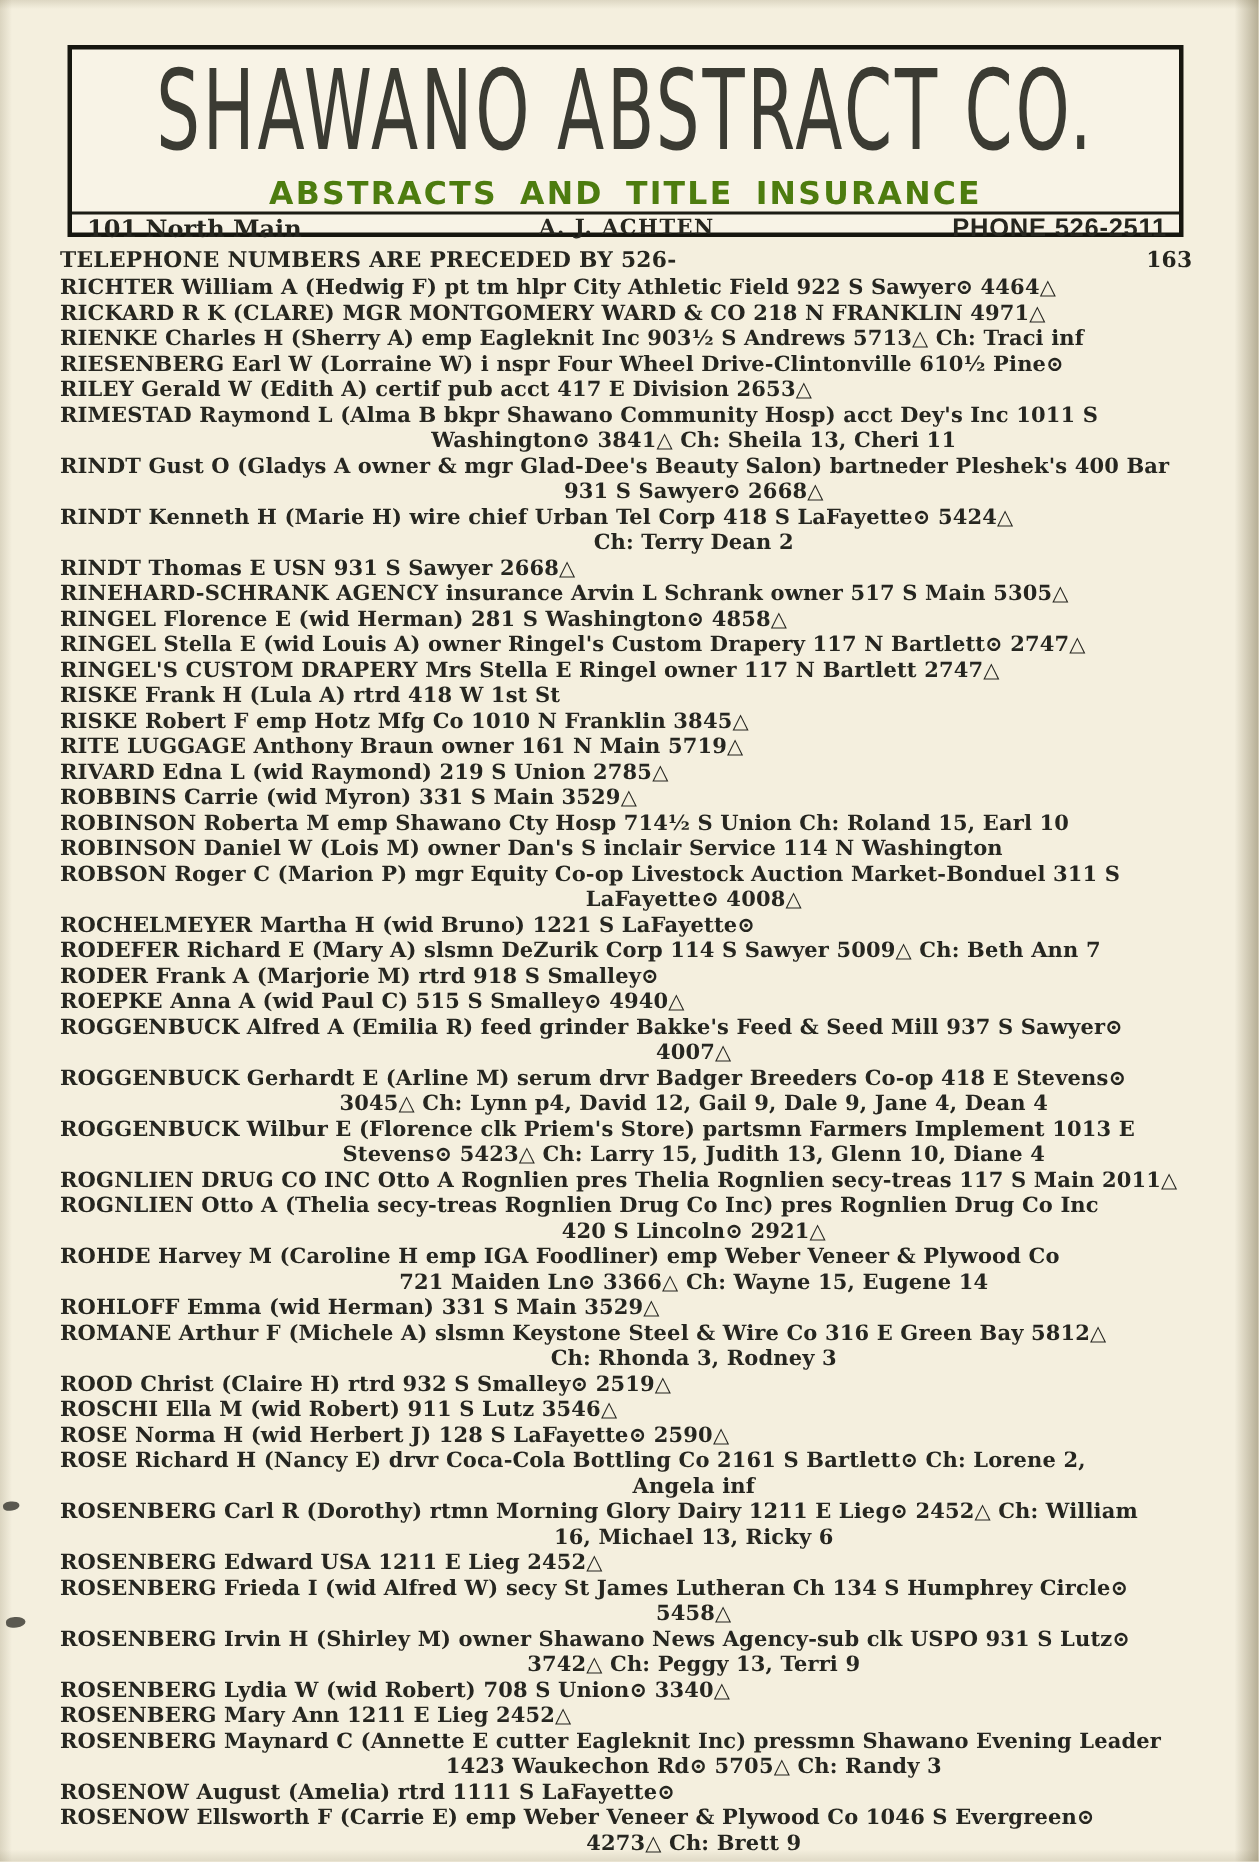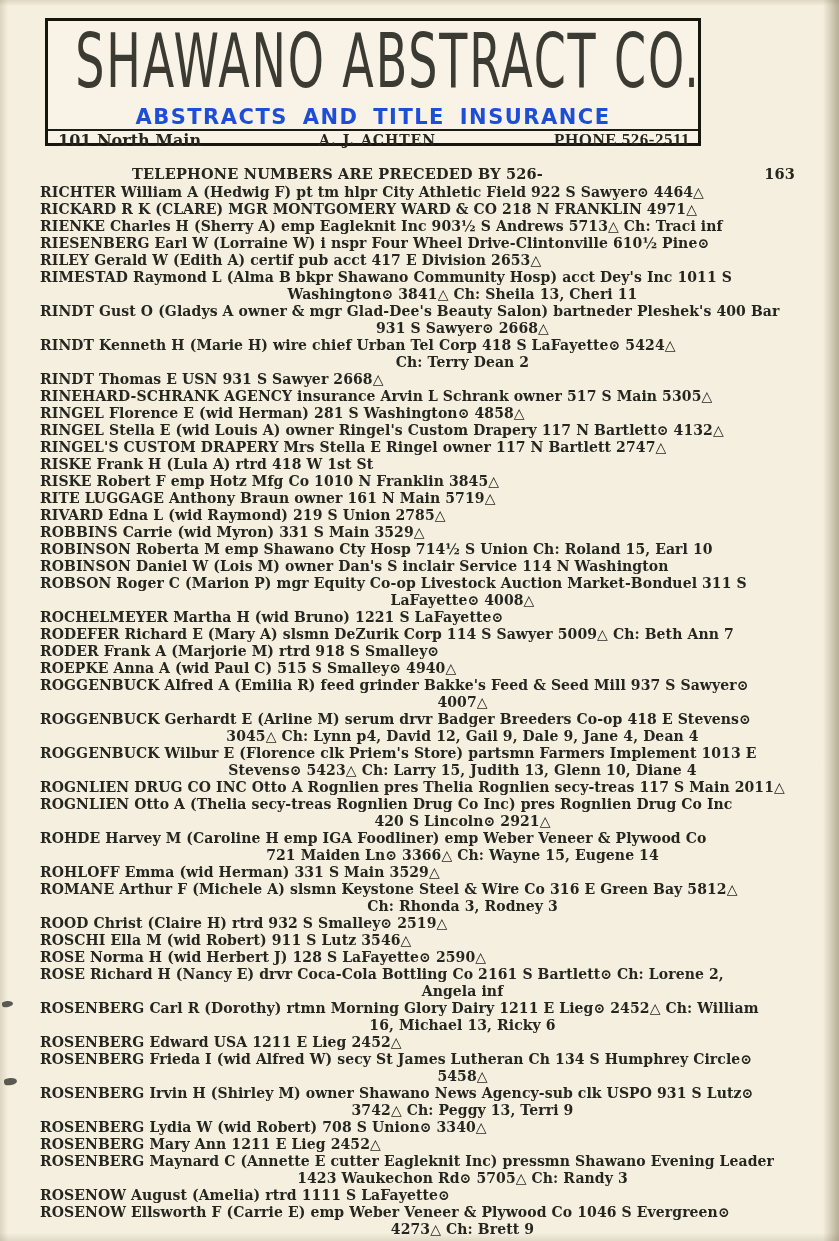--- a/index.html
+++ b/index.html
@@ -7,47 +7,47 @@
     width:839px;height:1241px;position:relative;overflow:hidden;
     font-family:"DejaVu Serif",serif;color:#26261f;
     background:
       linear-gradient(270deg, rgba(130,120,88,0.55), rgba(130,120,88,0) 16px),
       linear-gradient(90deg, rgba(130,120,88,0.22), rgba(130,120,88,0) 8px),
       linear-gradient(180deg, rgba(130,120,88,0.20), rgba(130,120,88,0) 6px),
       linear-gradient(0deg, rgba(130,120,88,0.18), rgba(130,120,88,0) 8px),
       #f4efde;
   }
   .ad-box{
-    position:absolute;left:45px;top:18px;width:656px;height:128px;
+    position:absolute;left:45px;top:30px;width:744px;height:128px;
     border:3px solid #16160f;box-sizing:border-box;background:rgba(255,253,245,0.35);
   }
   .ad-name{
     position:absolute;top:4px;left:0;right:0;text-align:center;white-space:nowrap;
     font-family:"DejaVu Sans",sans-serif;font-weight:400;font-size:50px;
     color:#3b3b33;letter-spacing:2px;line-height:50px;
   }
   .ad-name span{display:inline-block;transform:scale(0.92,1.48);transform-origin:top center;}
   .ad-tagline{
     position:absolute;top:84px;left:0;right:0;text-align:center;
     font-family:"DejaVu Sans",sans-serif;font-weight:bold;font-size:21px;
-    letter-spacing:1.5px;word-spacing:6px;color:#1d4ed8;
+    letter-spacing:1.5px;word-spacing:6px;color:#4d7c0f;
   }
   .ad-rule{position:absolute;top:108px;left:0;right:0;border-top:2.5px solid #1c1c15;}
   .ad-bottom{
     position:absolute;top:109px;left:10px;right:8px;display:flex;
     justify-content:space-between;align-items:center;
   }
   .ad-address{font-size:16px;font-weight:bold;}
   .ad-agent{font-size:14px;font-weight:bold;letter-spacing:1px;}
-  .ad-phone{font-family:Liberation Serif, serif;font-size:17px;font-weight:bold;letter-spacing:0.5px;}
+  .ad-phone{font-family:Liberation Sans, sans-serif;font-size:17px;font-weight:bold;letter-spacing:0.5px;}
   .note-row{
     position:absolute;top:165px;left:40px;right:44px;display:flex;
     font-size:14.5px;font-weight:bold;letter-spacing:0.2px;
   }
-  .note-text{margin-left:92px;flex:1;}
+  .note-text{flex:1;}
   .entries{position:absolute;top:184px;left:40px;right:16px;}
   .line{
     font-size:14px;font-weight:bold;line-height:17.0px;white-space:nowrap;
     letter-spacing:0.1px;color:#262620;
   }
   .cont{padding-left:62px;text-align:center;}
   .margin-mark{position:absolute;background:#45443c;border-radius:45% 60% 55% 45%;opacity:0.88;}
   .mark-1{left:2px;top:1001px;width:11px;height:6px;transform:rotate(-8deg);}
   .mark-2{left:4px;top:1078px;width:13px;height:7px;transform:rotate(-6deg);}
 </style>
@@ -101,21 +101,21 @@
     <div class="entry">
       <div class="line">RINDT Thomas E USN 931 S Sawyer 2668△</div>
     </div>
     <div class="entry">
       <div class="line">RINEHARD-SCHRANK AGENCY insurance Arvin L Schrank owner 517 S Main 5305△</div>
     </div>
     <div class="entry">
       <div class="line">RINGEL Florence E (wid Herman) 281 S Washington⊙ 4858△</div>
     </div>
     <div class="entry">
-      <div class="line">RINGEL Stella E (wid Louis A) owner Ringel's Custom Drapery 117 N Bartlett⊙ 4132△</div>
+      <div class="line">RINGEL Stella E (wid Louis A) owner Ringel's Custom Drapery 117 N Bartlett⊙ 2747△</div>
     </div>
     <div class="entry">
       <div class="line">RINGEL'S CUSTOM DRAPERY Mrs Stella E Ringel owner 117 N Bartlett 2747△</div>
     </div>
     <div class="entry">
       <div class="line">RISKE Frank H (Lula A) rtrd 418 W 1st St</div>
     </div>
     <div class="entry">
       <div class="line">RISKE Robert F emp Hotz Mfg Co 1010 N Franklin 3845△</div>
     </div>

